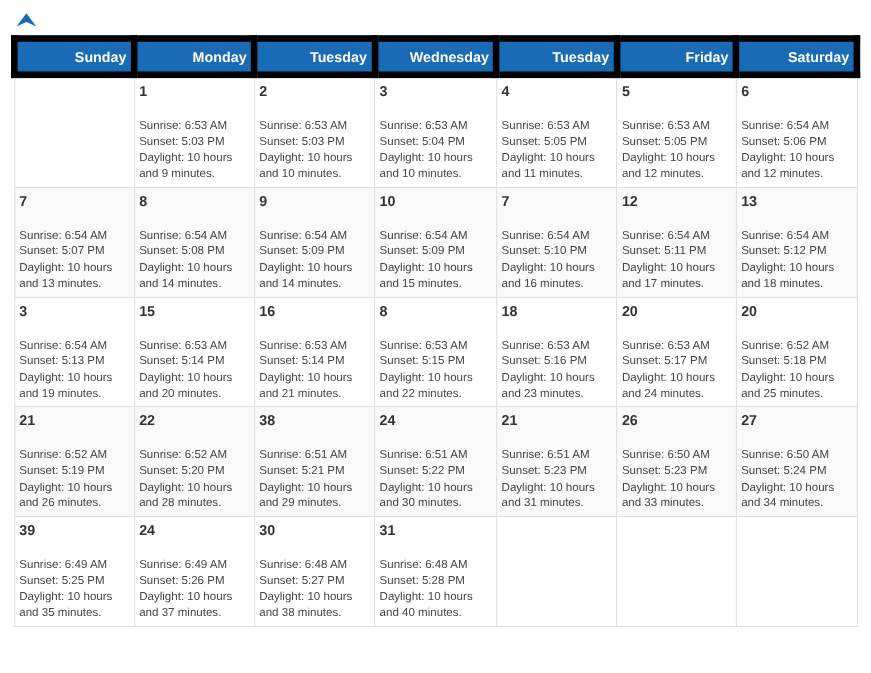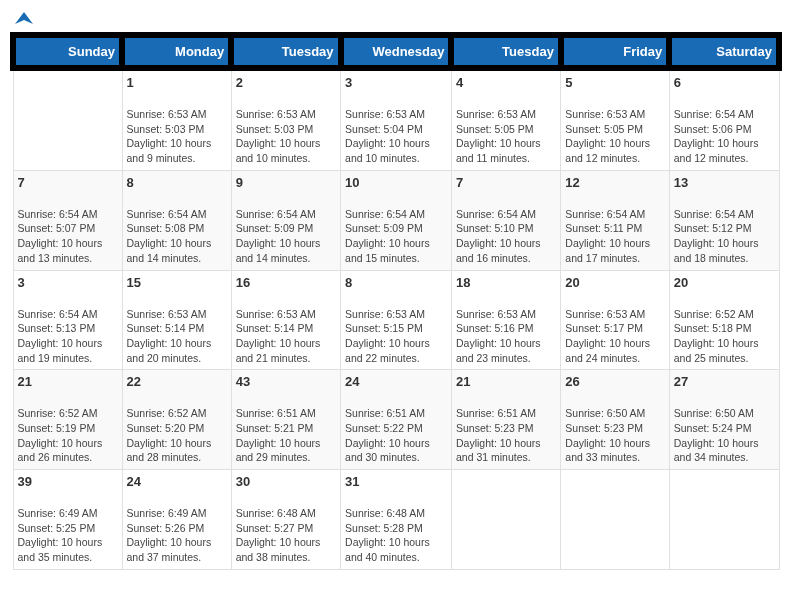--- a/index.html
+++ b/index.html
@@ -268,21 +268,21 @@
 and 26 minutes.</div>
         </td>
         <td>
           <span class="day-num">22</span>
           <div class="day-info" style="white-space: pre-line;">Sunrise: 6:52 AM
 Sunset: 5:20 PM
 Daylight: 10 hours
 and 28 minutes.</div>
         </td>
         <td>
-          <span class="day-num">43</span>
+          <span class="day-num">38</span>
           <div class="day-info" style="white-space: pre-line;">Sunrise: 6:51 AM
 Sunset: 5:21 PM
 Daylight: 10 hours
 and 29 minutes.</div>
         </td>
         <td>
           <span class="day-num">24</span>
           <div class="day-info" style="white-space: pre-line;">Sunrise: 6:51 AM
 Sunset: 5:22 PM
 Daylight: 10 hours

